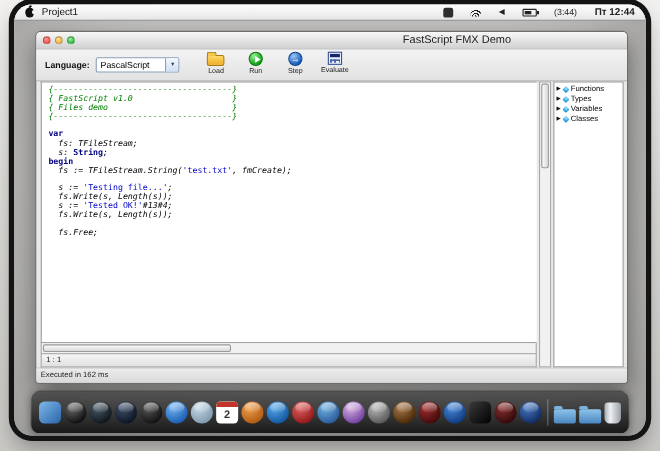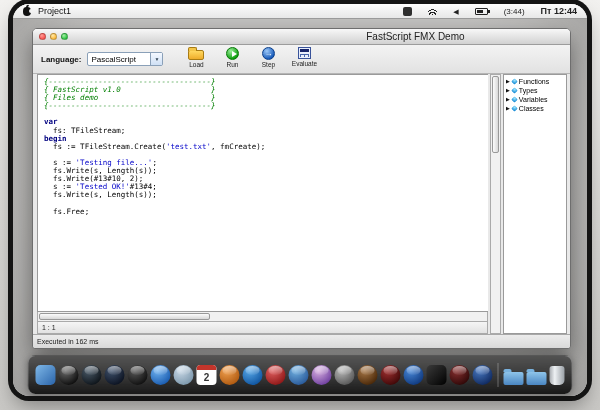--- a/index.html
+++ b/index.html
@@ -73,21 +73,21 @@
 
   .main{flex:1;display:flex;min-height:0;}
   .editor-col{flex:1;display:flex;flex-direction:column;min-width:0;}
   .editor{flex:1;background:#fff;border:1px solid #9a9a9a;border-right:none;margin-left:4px;
     overflow:hidden;padding:3px 0 0 6px;font-family:"DejaVu Sans Mono", monospace;
     font-size:7.5px;line-height:8.1px;}
   .code-line{white-space:pre;height:8.1px;}
   .cmt{color:var(--comment);font-style:italic;}
   .kw{color:var(--keyword);font-weight:bold;}
   .str{color:var(--string);text-align:center;}
-  .pln{color:#000;}
+  .pln{color:#000;font-style:italic;}
   .hscroll{height:9px;margin-left:4px;border:1px solid #aaa;border-top:none;background:#f1f1f1;position:relative;}
   .hthumb{position:absolute;left:1px;top:1px;bottom:1px;width:38%;
     background:linear-gradient(#fcfcfc,#d8d8d8);border:1px solid #999;border-radius:2px;box-sizing:border-box;}
   .cursorbar{height:11px;background:linear-gradient(#f5f5f5,#e2e2e2);margin-left:4px;border:1px solid #aaa;
     border-top:none;font-size:7px;display:flex;align-items:center;padding-left:4px;color:#222;}
   .vscroll{width:9px;flex:0 0 9px;border:1px solid #aaa;background:#f1f1f1;position:relative;margin:0 2px;}
   .vthumb{position:absolute;top:1px;left:1px;right:1px;height:30%;
     background:linear-gradient(90deg,#fcfcfc,#d8d8d8);border:1px solid #999;border-radius:2px;box-sizing:border-box;}
   .tree{width:62px;flex:0 0 62px;background:#fff;border:1px solid #9a9a9a;margin-right:3px;
     padding-top:2px;font-size:7px;overflow:hidden;}
@@ -173,26 +173,26 @@
     <div class="main">
       <div class="editor-col">
         <div class="editor">
             <div class="code-line"><span class="cmt">{------------------------------------}</span></div>
             <div class="code-line"><span class="cmt">{ FastScript v1.0                    }</span></div>
             <div class="code-line"><span class="cmt">{ Files demo                         }</span></div>
             <div class="code-line"><span class="cmt">{------------------------------------}</span></div>
             <div class="code-line">&nbsp;</div>
             <div class="code-line"><span class="kw">var</span></div>
             <div class="code-line"><span class="pln">  fs: TFileStream;</span></div>
+            <div class="code-line"><span class="pln">  s: </span><span class="kw">String</span><span class="pln">;</span></div>
             <div class="code-line"><span class="kw">begin</span></div>
-            <div class="code-line"><span class="pln">  fs := TFileStream.Create(</span><span class="str">'test.txt'</span><span class="pln">, fmCreate);</span></div>
+            <div class="code-line"><span class="pln">  fs := TFileStream.String(</span><span class="str">'test.txt'</span><span class="pln">, fmCreate);</span></div>
             <div class="code-line">&nbsp;</div>
             <div class="code-line"><span class="pln">  s := </span><span class="str">'Testing file...'</span><span class="pln">;</span></div>
             <div class="code-line"><span class="pln">  fs.Write(s, Length(s));</span></div>
-            <div class="code-line"><span class="pln">  fs.Write(#13#10, 2);</span></div>
             <div class="code-line"><span class="pln">  s := </span><span class="str">'Tested OK!'</span><span class="pln">#13#4;</span></div>
             <div class="code-line"><span class="pln">  fs.Write(s, Length(s));</span></div>
             <div class="code-line">&nbsp;</div>
             <div class="code-line"><span class="pln">  fs.Free;</span></div>
           </div>
         <div class="hscroll">
           <div class="hthumb"></div>
         </div>
         <div class="cursorbar">
           <span>1 : 1</span>

